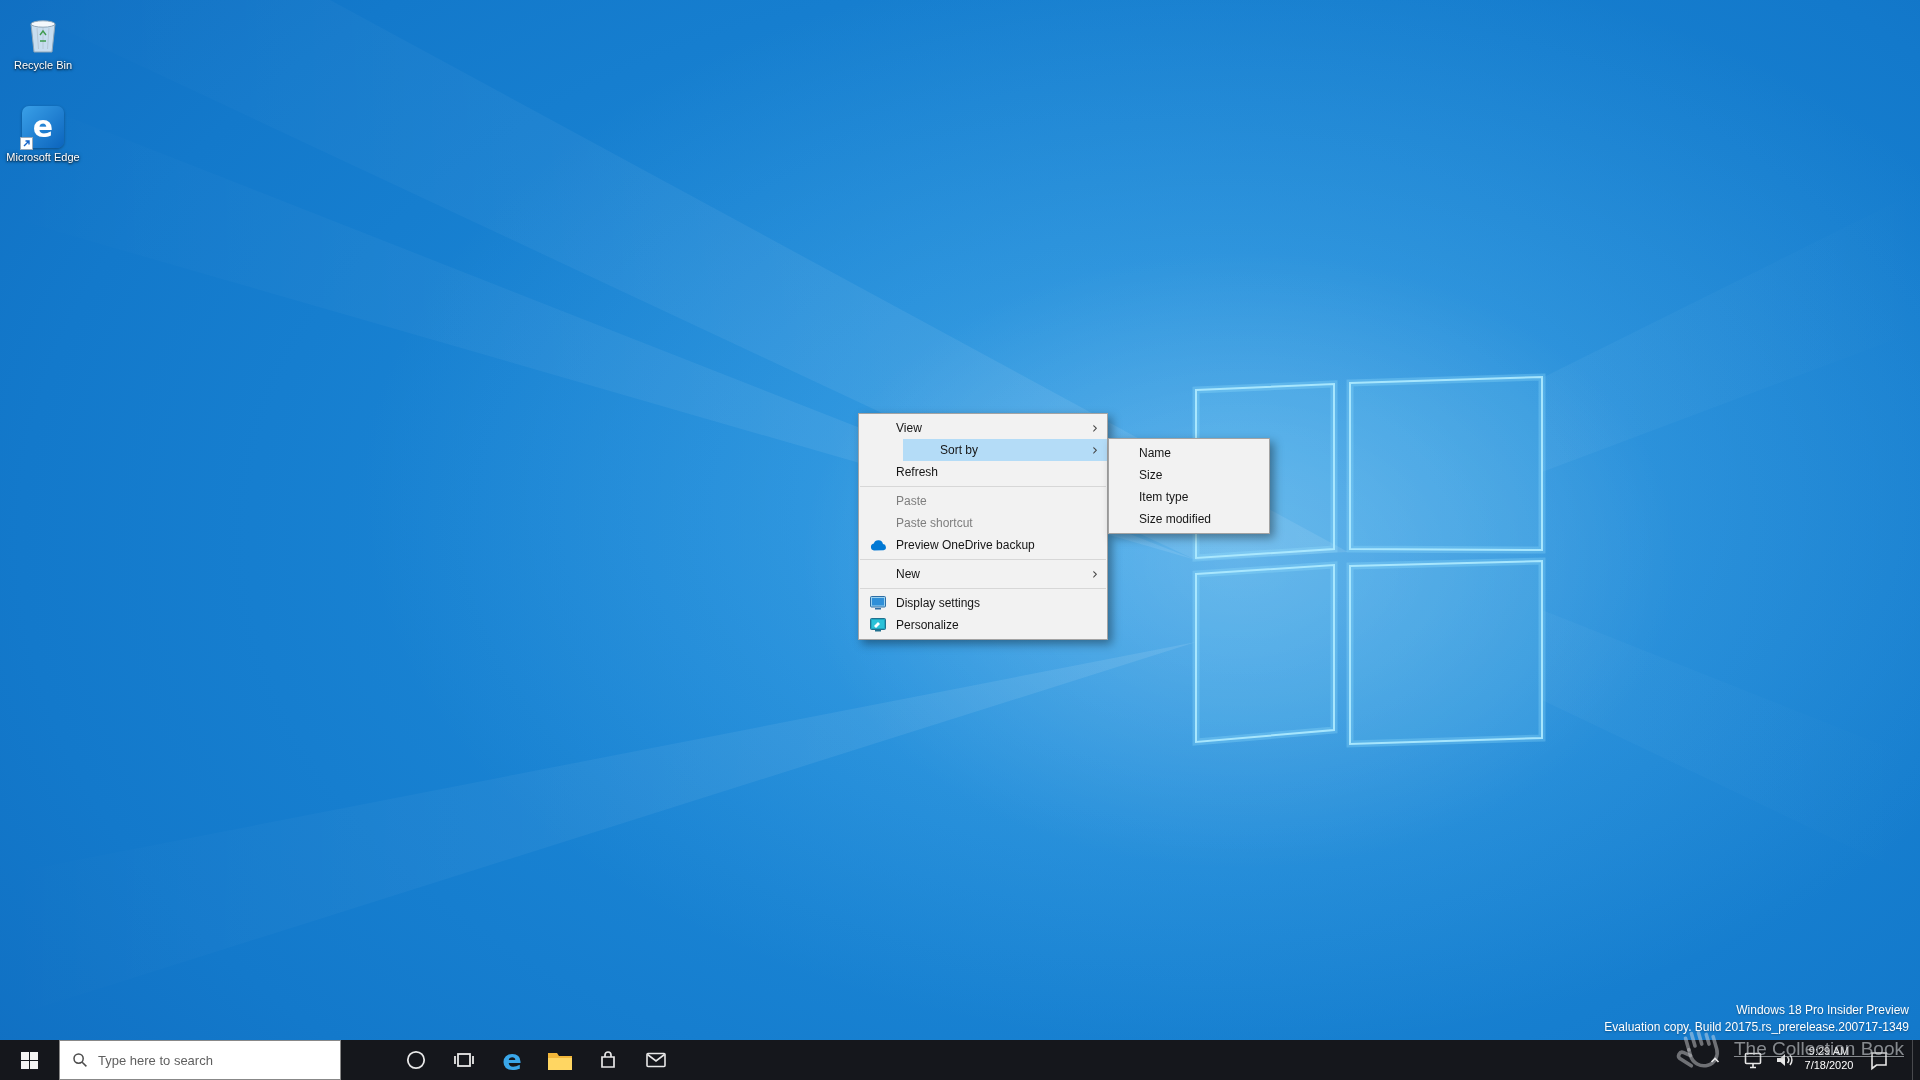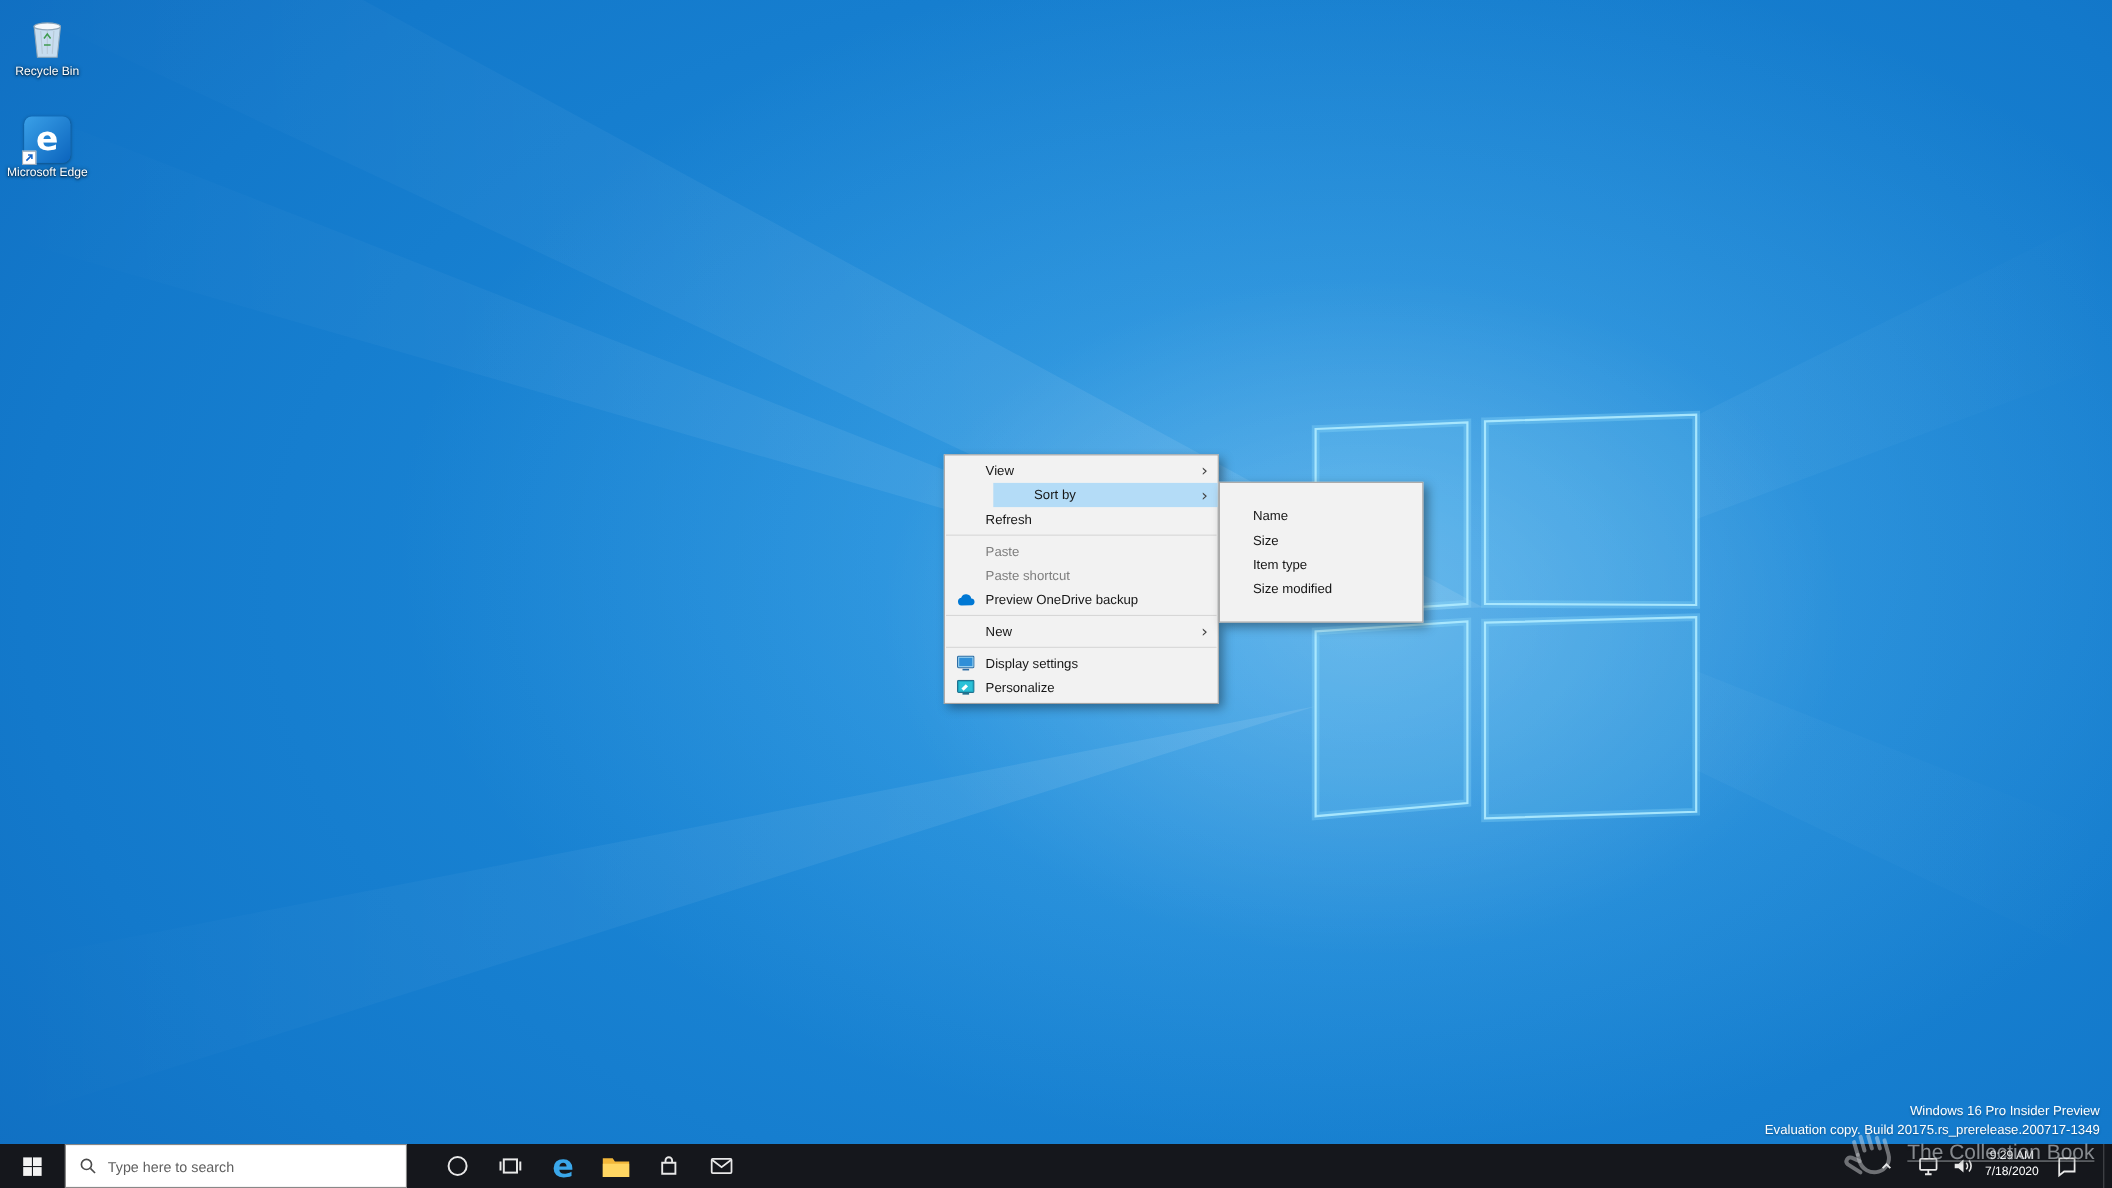--- a/index.html
+++ b/index.html
@@ -19,30 +19,30 @@
   .edge-tile .e{color:#fff;font-weight:bold;font-size:30px;line-height:1;font-family:"DejaVu Sans",sans-serif;}
   .shortcut-badge{position:absolute;left:-2px;bottom:-2px;width:13px;height:13px;background:#fff;border:1px solid #9ab;box-sizing:border-box;display:flex;align-items:center;justify-content:center;}
   
   .ctx{position:absolute;left:858px;top:413px;width:250px;box-sizing:border-box;background:#f2f2f2;border:1px solid #a3a3a3;box-shadow:4px 4px 9px rgba(0,0,0,.38);padding:3px 0;z-index:30;}
   .mi{position:relative;height:22px;display:flex;align-items:center;padding:0 26px 0 37px;font-size:12px;color:#161616;cursor:default;}
   .mi.hl{background:#b4dcf7;margin-left:44px;}
   .mi.dis{color:#7e7e7e;}
   .mi .ic{position:absolute;left:9px;top:0;height:22px;width:20px;display:flex;align-items:center;justify-content:center;}
   .mi .arrow{position:absolute;right:9px;top:0;height:22px;display:flex;align-items:center;font-size:15px;color:#454545;font-family:"DejaVu Sans",sans-serif;}
   .sep{height:1px;background:#d7d7d7;margin:3px 1px;}
-  .sub{position:absolute;left:1108px;top:438px;width:186px;box-sizing:border-box;background:#f2f2f2;border:1px solid #a3a3a3;box-shadow:4px 4px 9px rgba(0,0,0,.38);padding:19px 0;z-index:31;}
+  .sub{position:absolute;left:1108px;top:438px;width:162px;box-sizing:border-box;background:#f2f2f2;border:1px solid #a3a3a3;box-shadow:4px 4px 9px rgba(0,0,0,.38);padding:3px 0;z-index:31;}
   .sub .mi{padding-left:30px;}
   
   .wm{position:absolute;right:11px;bottom:44px;text-align:right;color:#fff;font-size:12px;line-height:17px;text-shadow:0 1px 2px rgba(0,0,0,.35);z-index:20;}
   .collab{position:absolute;right:16px;bottom:5px;z-index:60;display:flex;align-items:center;gap:9px;color:rgba(230,235,240,.55);font-size:19px;pointer-events:none;text-shadow:0 1px 2px rgba(0,0,0,.3);text-decoration:underline;}
   
   .taskbar{position:absolute;left:0;bottom:0;width:1920px;height:40px;background:#15171c;z-index:50;}
   .tb{position:absolute;top:0;height:40px;display:flex;align-items:center;justify-content:center;background:none;border:0;padding:0;cursor:pointer;}
   .tb-start{left:0;width:58px;}
-  .search{position:absolute;left:59px;top:0;width:311px;height:40px;background:#fff;border:1px solid #888;box-sizing:border-box;display:flex;align-items:center;gap:10px;padding-left:12px;cursor:text;}
+  .search{position:absolute;left:59px;top:0;width:282px;height:40px;background:#fff;border:1px solid #888;box-sizing:border-box;display:flex;align-items:center;gap:10px;padding-left:12px;cursor:text;}
   .search .txt{font-size:13px;color:#5f5f5f;}
   .tb-cortana{left:392px;width:48px;}
   .tb-taskview{left:440px;width:48px;}
   .tb-edge{left:488px;width:48px;}
   .tb-explorer{left:536px;width:48px;}
   .tb-store{left:584px;width:48px;}
   .tb-mail{left:632px;width:48px;}
   .tb-chevron{left:1700px;width:30px;}
   .tb-network{left:1738px;width:30px;}
   .tb-volume{left:1770px;width:30px;}
@@ -178,21 +178,21 @@
     </div>
     <div class="mi">
       <span>Item type</span>
     </div>
     <div class="mi">
       <span>Size modified</span>
     </div>
   </div>
 
   <div class="wm">
-    <div>Windows 16 Pro Insider Preview</div>
+    <div>Windows 18 Pro Insider Preview</div>
     <div>Evaluation copy. Build 20175.rs_prerelease.200717-1349</div>
   </div>
 
   <div class="taskbar">
     <button class="tb tb-start">
       <svg width="17" height="17" viewBox="0 0 17 17" opacity="0.95">
         <rect width="8" height="8" fill="#fff"></rect>
           <rect x="9" width="8" height="8" fill="#fff"></rect>
         <rect y="9" width="8" height="8" fill="#fff"></rect>
           <rect x="9" y="9" width="8" height="8" fill="#fff"></rect>

